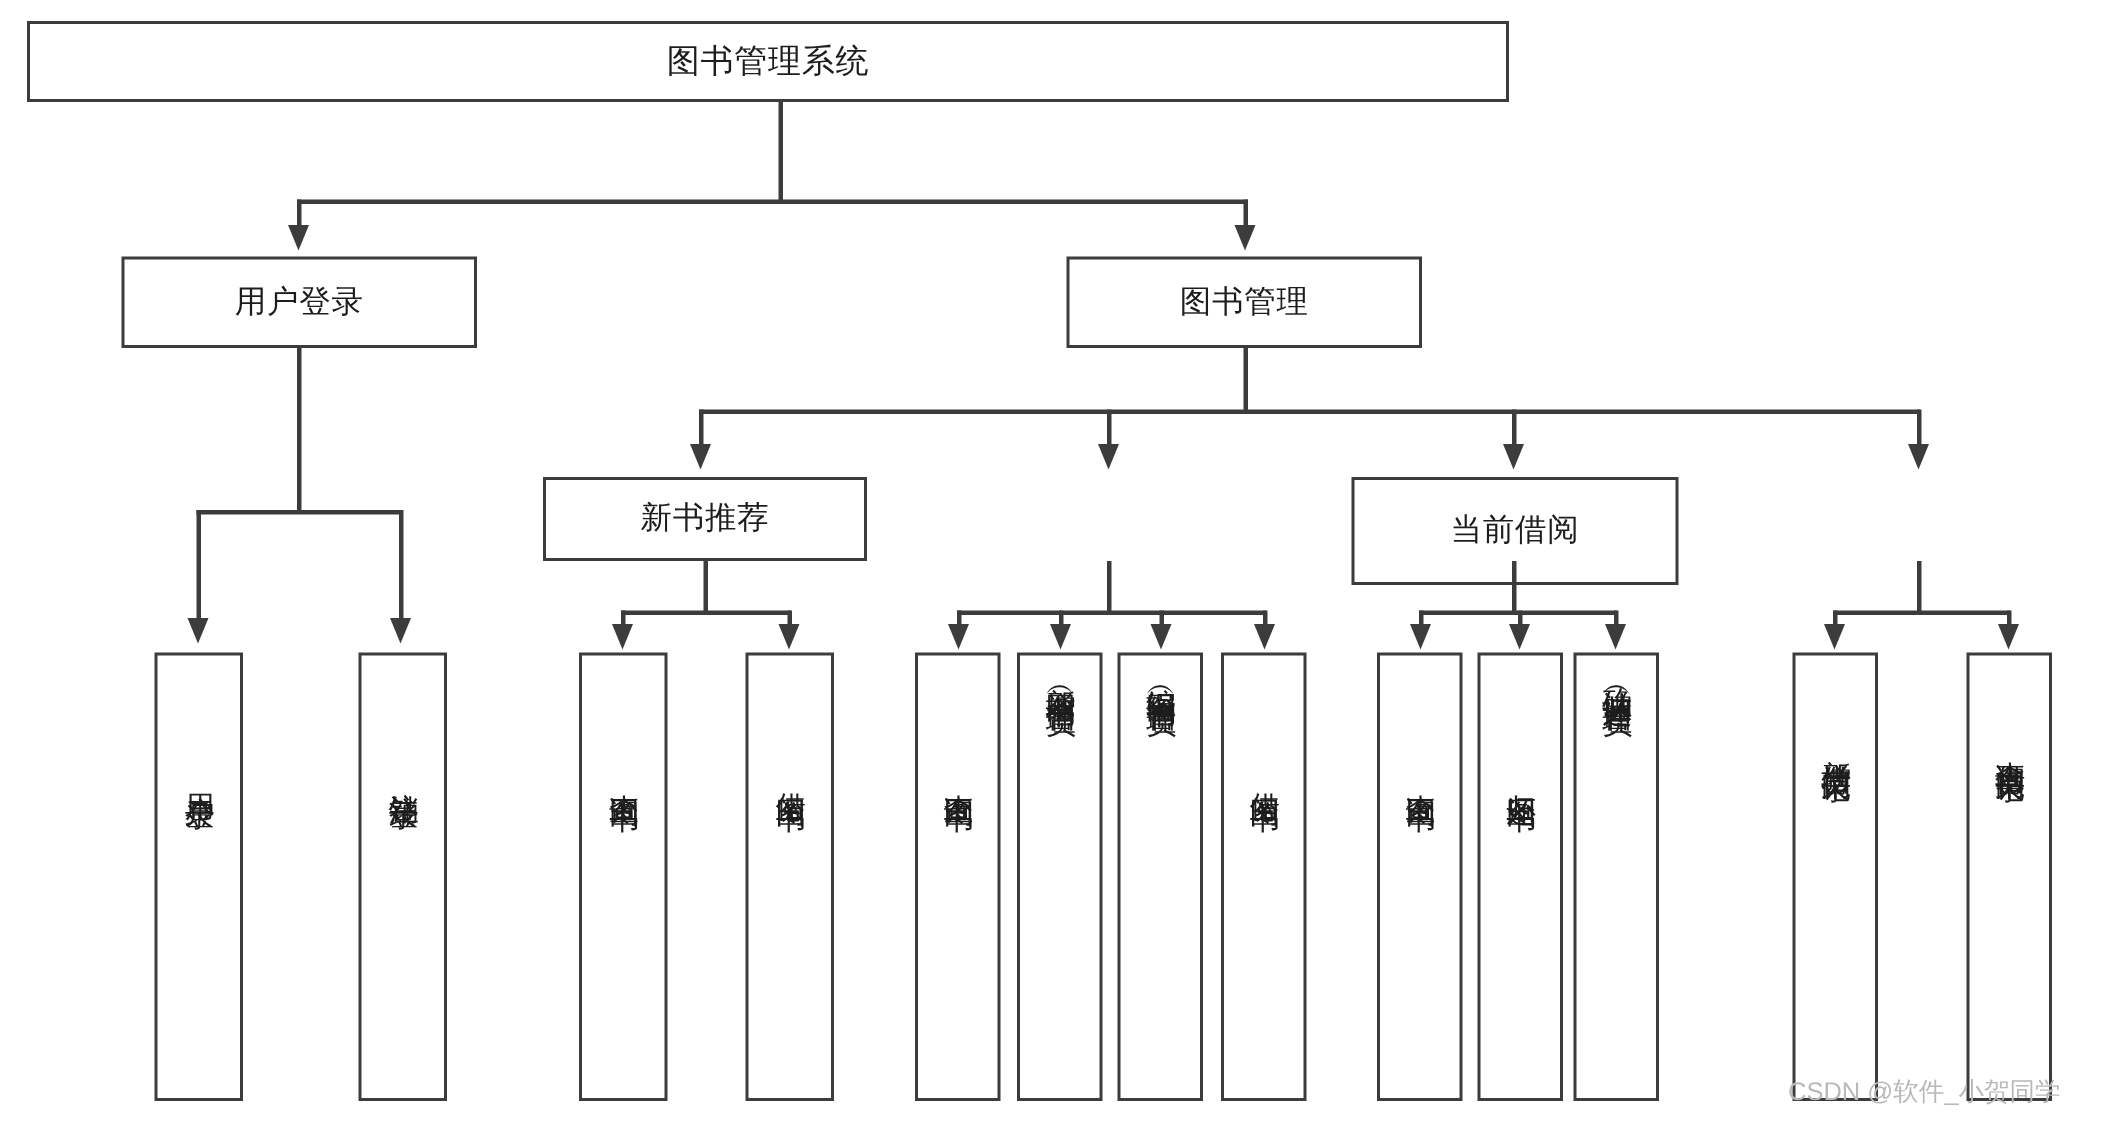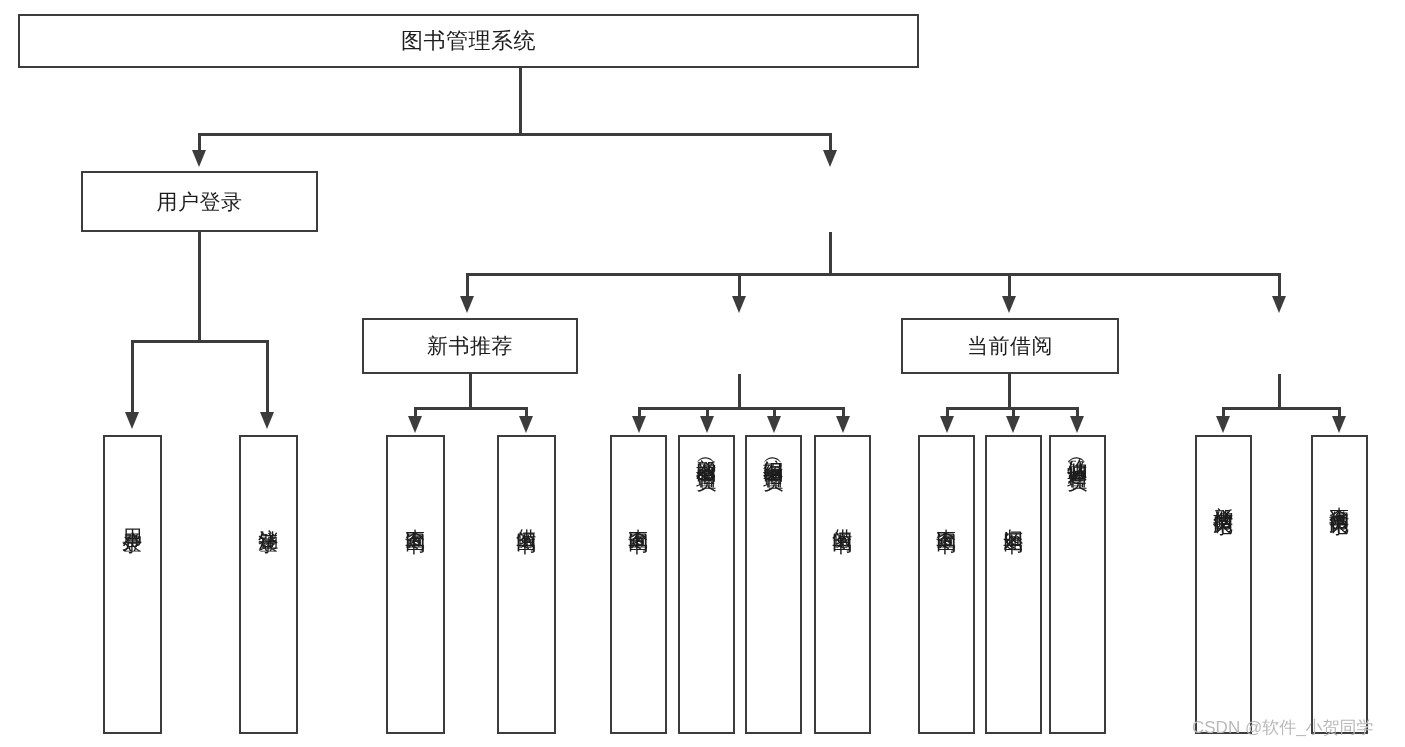--- a/index.html
+++ b/index.html
@@ -81,35 +81,38 @@
     font-size: 17px;
     white-space: nowrap;
     user-select: none;
   }
 </style>
 </head>
 <body>
 
 <div id="canvas">
 
-  <div class="node horiz" id="node-root" style="left:18px; top:14px; width:901px; height:54px;">
+  <div class="node horiz" id="node-root" style="left:18px; top:14px; width:988px; height:54px;">
     <span class="label">图书管理系统</span>
   </div>
 
   <div class="ln v" style="left:519px; top:68px; width:2.5px; height:67px;"></div>
   <div class="ln h" style="left:198px; top:133px; width:634px; height:2.5px;"></div>
   <div class="ln v" style="left:198px; top:133px; width:2.5px; height:20px;"></div>
   <div class="arrow" style="left:192px; top:150px;"></div>
   <div class="ln v" style="left:829px; top:133px; width:2.5px; height:20px;"></div>
   <div class="arrow" style="left:823px; top:150px;"></div>
 
   <div class="node horiz" style="left:81px; top:171px; width:237px; height:61px;">
     <span class="label">用户登录</span>
   </div>
 
+  <div class="node horiz" style="left:711px; top:171px; width:237px; height:61px;">
+    <span class="label">图书管理</span>
+  </div>
 
   <div class="ln v" style="left:198px; top:232px; width:2.5px; height:110px;"></div>
   <div class="ln h" style="left:131px; top:340px; width:137px; height:2.5px;"></div>
   <div class="ln v" style="left:131px; top:340px; width:2.5px; height:75px;"></div>
   <div class="arrow" style="left:125px; top:412px;"></div>
   <div class="ln v" style="left:266px; top:340px; width:2.5px; height:75px;"></div>
   <div class="arrow" style="left:260px; top:412px;"></div>
 
   <div class="ln v" style="left:829px; top:232px; width:2.5px; height:43px;"></div>
   <div class="ln h" style="left:466px; top:273px; width:814px; height:2.5px;"></div>
@@ -118,21 +121,21 @@
   <div class="ln v" style="left:738px; top:273px; width:2.5px; height:26px;"></div>
   <div class="arrow" style="left:732px; top:296px;"></div>
   <div class="ln v" style="left:1008px; top:273px; width:2.5px; height:26px;"></div>
   <div class="arrow" style="left:1002px; top:296px;"></div>
   <div class="ln v" style="left:1278px; top:273px; width:2.5px; height:26px;"></div>
   <div class="arrow" style="left:1272px; top:296px;"></div>
 
   <div class="node horiz" style="left:362px; top:318px; width:216px; height:56px;justify-content:center;">
     <span class="label">新书推荐</span>
   </div>
-  <div class="node horiz" style="left:901px; top:318px; width:218px; height:56px;">
+  <div class="node horiz" style="left:901px; top:318px; width:218px; height:72px;">
     <span class="label">当前借阅</span>
   </div>
 
   <div class="ln v" style="left:469px; top:374px; width:2.5px; height:36px;"></div>
   <div class="ln h" style="left:414px; top:407px; width:113px; height:2.5px;"></div>
   <div class="ln v" style="left:414px; top:407px; width:2.5px; height:12px;"></div>
   <div class="arrow" style="left:408px; top:416px;"></div>
   <div class="ln v" style="left:525px; top:407px; width:2.5px; height:12px;"></div>
   <div class="arrow" style="left:519px; top:416px;"></div>
 

